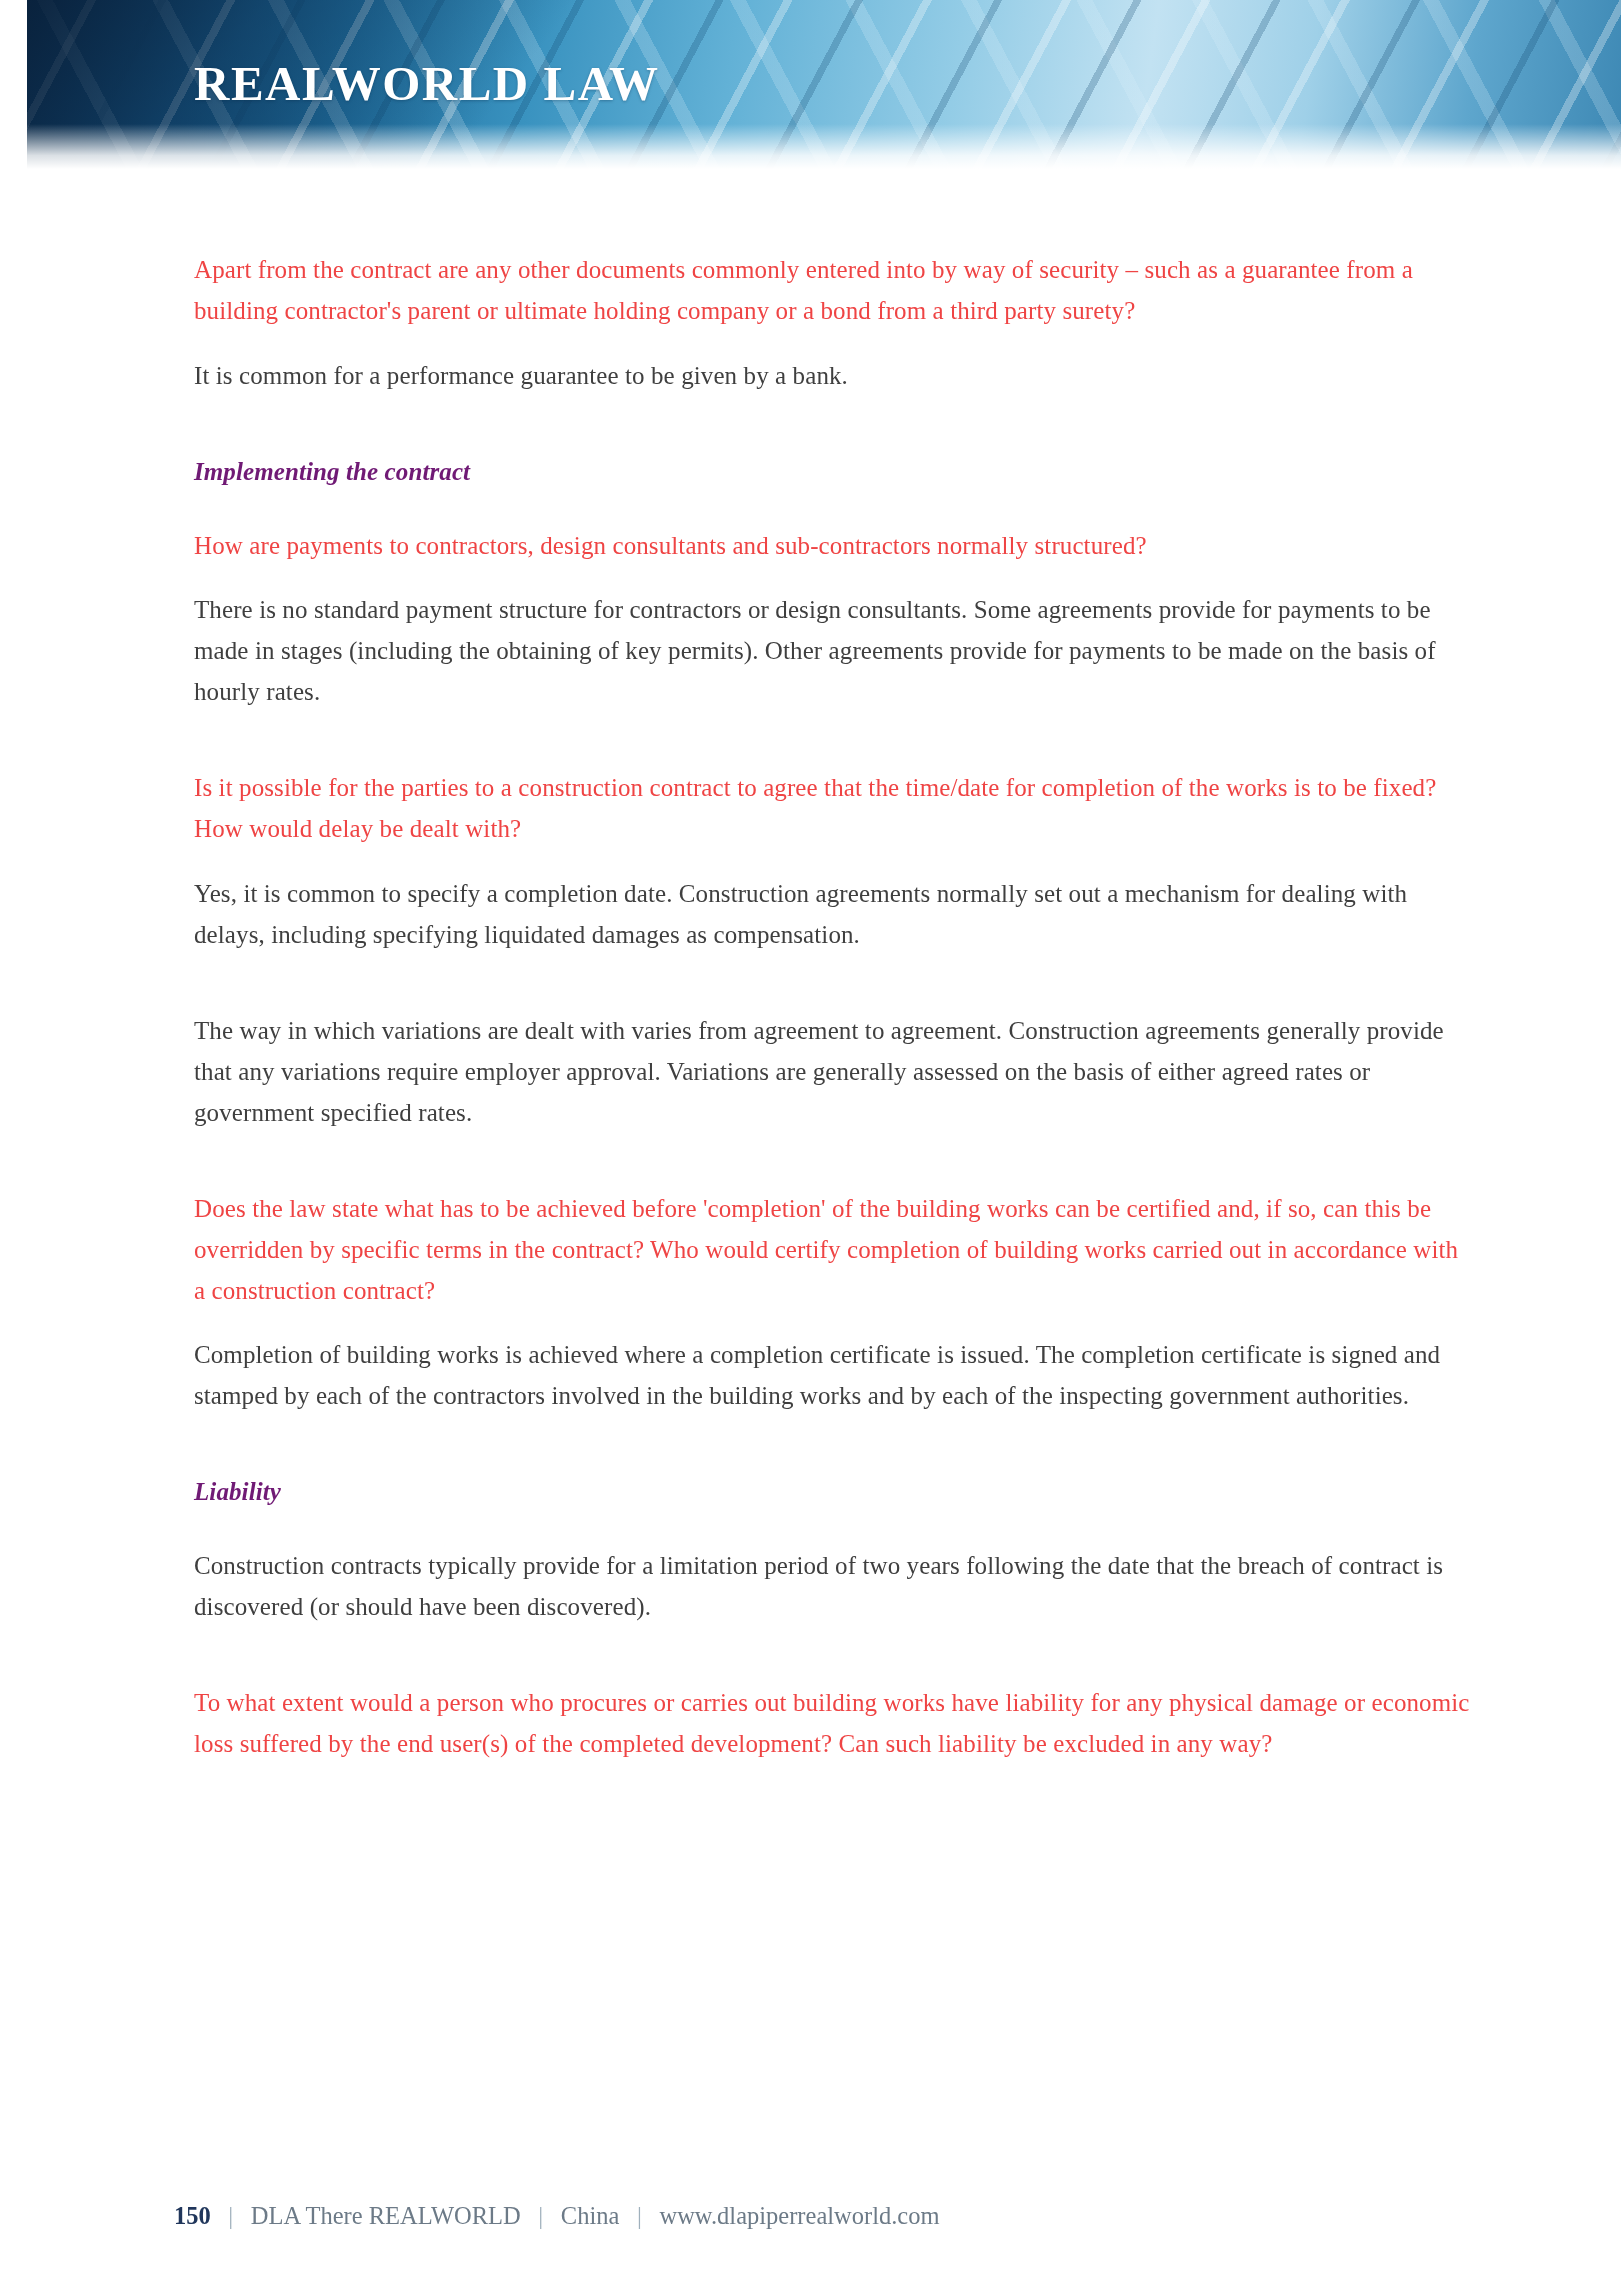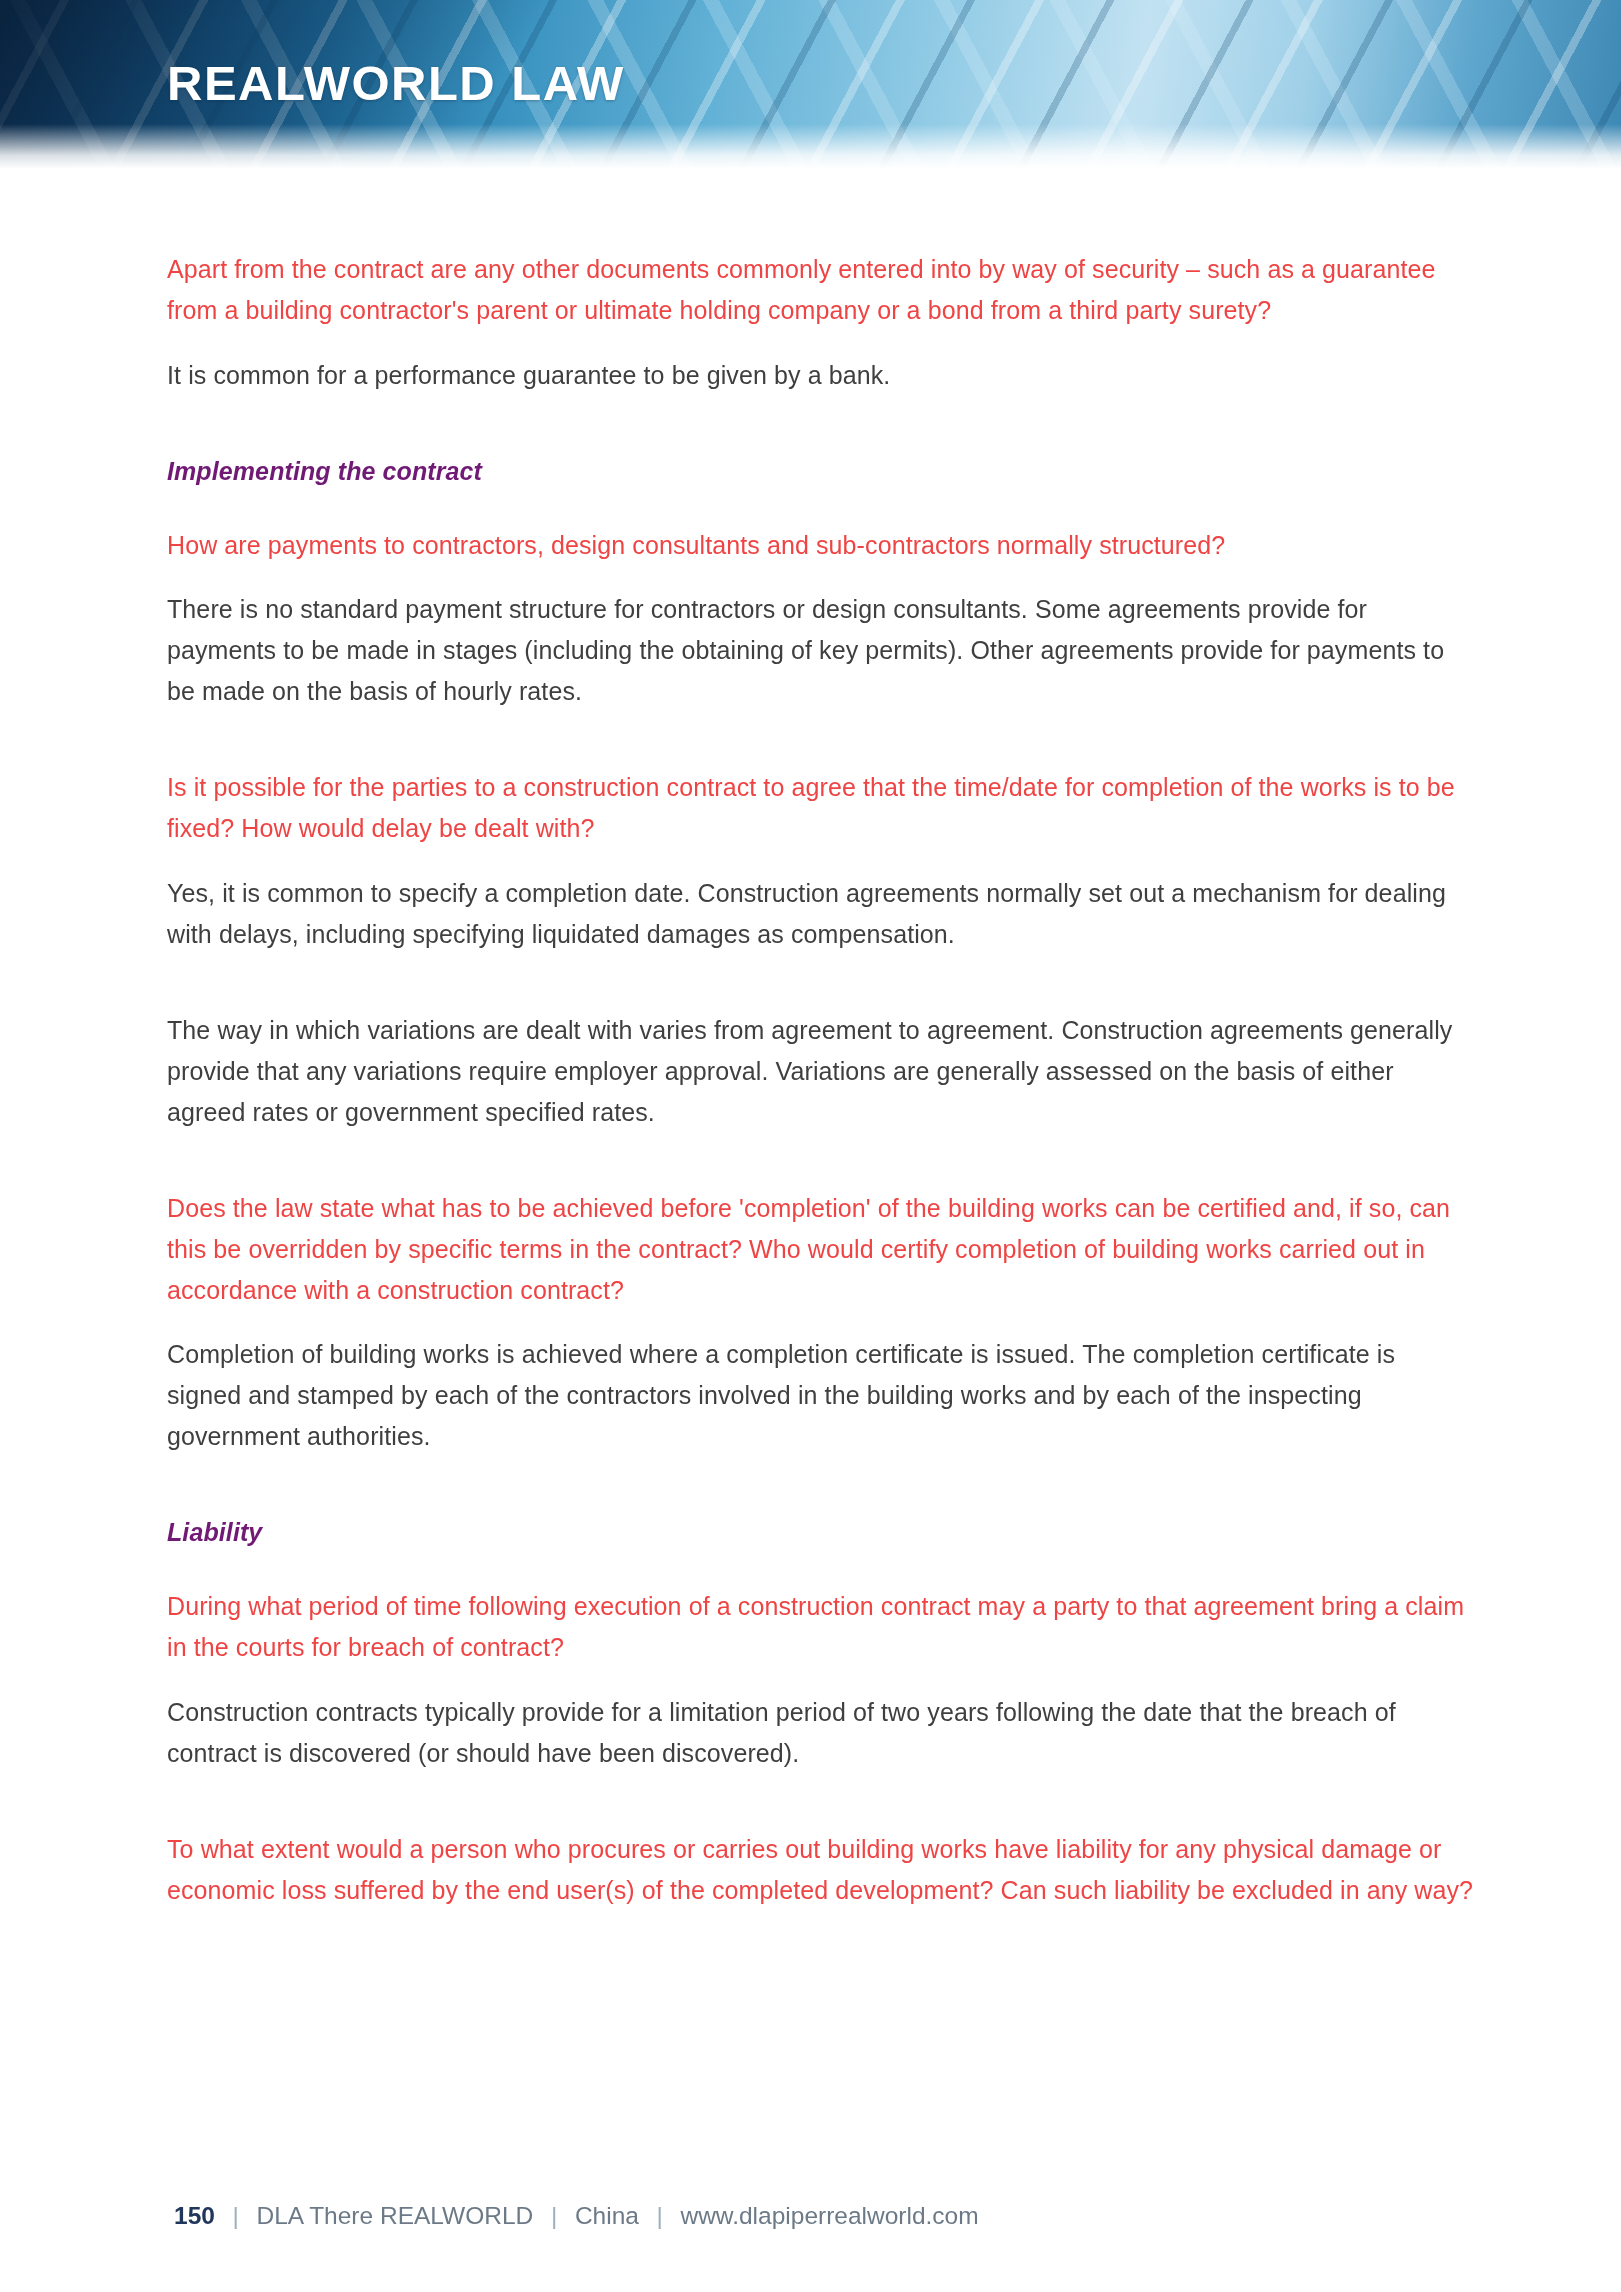--- a/index.html
+++ b/index.html
@@ -6,21 +6,22 @@
 
   html, body { background: #e8e8e8; }
 
   .page {
     position: relative;
     width: 1621px;
     height: 2293px;
     margin: 0 auto;
     background: #ffffff;
     overflow: hidden;
-    font-family: Liberation Sans, sans-serif;
+    font-family: Liberation Serif, serif;
+    padding-left: 27px;
   }
 
   
   .banner {
     position: relative;
     width: 100%;
     height: 169px;
     background:
       
       linear-gradient(128deg, rgba(9,32,58,0.92) 0%, rgba(13,48,82,0.55) 14%, rgba(13,48,82,0) 32%),
@@ -125,21 +126,20 @@
     <p class="question">Is it possible for the parties to a construction contract to agree that the time/date for completion of the works is to be fixed? How would delay be dealt with?</p>
     <p class="answer">Yes, it is common to specify a completion date. Construction agreements normally set out a mechanism for dealing with delays, including specifying liquidated damages as compensation.</p>
 
     <p class="answer">The way in which variations are dealt with varies from agreement to agreement. Construction agreements generally provide that any variations require employer approval. Variations are generally assessed on the basis of either agreed rates or government specified rates.</p>
 
     <p class="question">Does the law state what has to be achieved before 'completion' of the building works can be certified and, if so, can this be overridden by specific terms in the contract? Who would certify completion of building works carried out in accordance with a construction contract?</p>
     <p class="answer">Completion of building works is achieved where a completion certificate is issued. The completion certificate is signed and stamped by each of the contractors involved in the building works and by each of the inspecting government authorities.</p>
 
     <p class="subheading">Liability</p>
 
-    <p class="question">During what period of time following execution of a construction contract may a party to that agreement bring a claim in the courts for breach of contract?</p>
     <p class="answer">Construction contracts typically provide for a limitation period of two years following the date that the breach of contract is discovered (or should have been discovered).</p>
 
     <p class="question">To what extent would a person who procures or carries out building works have liability for any physical damage or economic loss suffered by the end user(s) of the completed development? Can such liability be excluded in any way?</p>
   </main>
 
   <footer class="footer">
     <span class="page-num">150</span>
     <span class="sep">|</span>
     <span class="footer-item">DLA There REALWORLD</span>
     <span class="sep">|</span>

